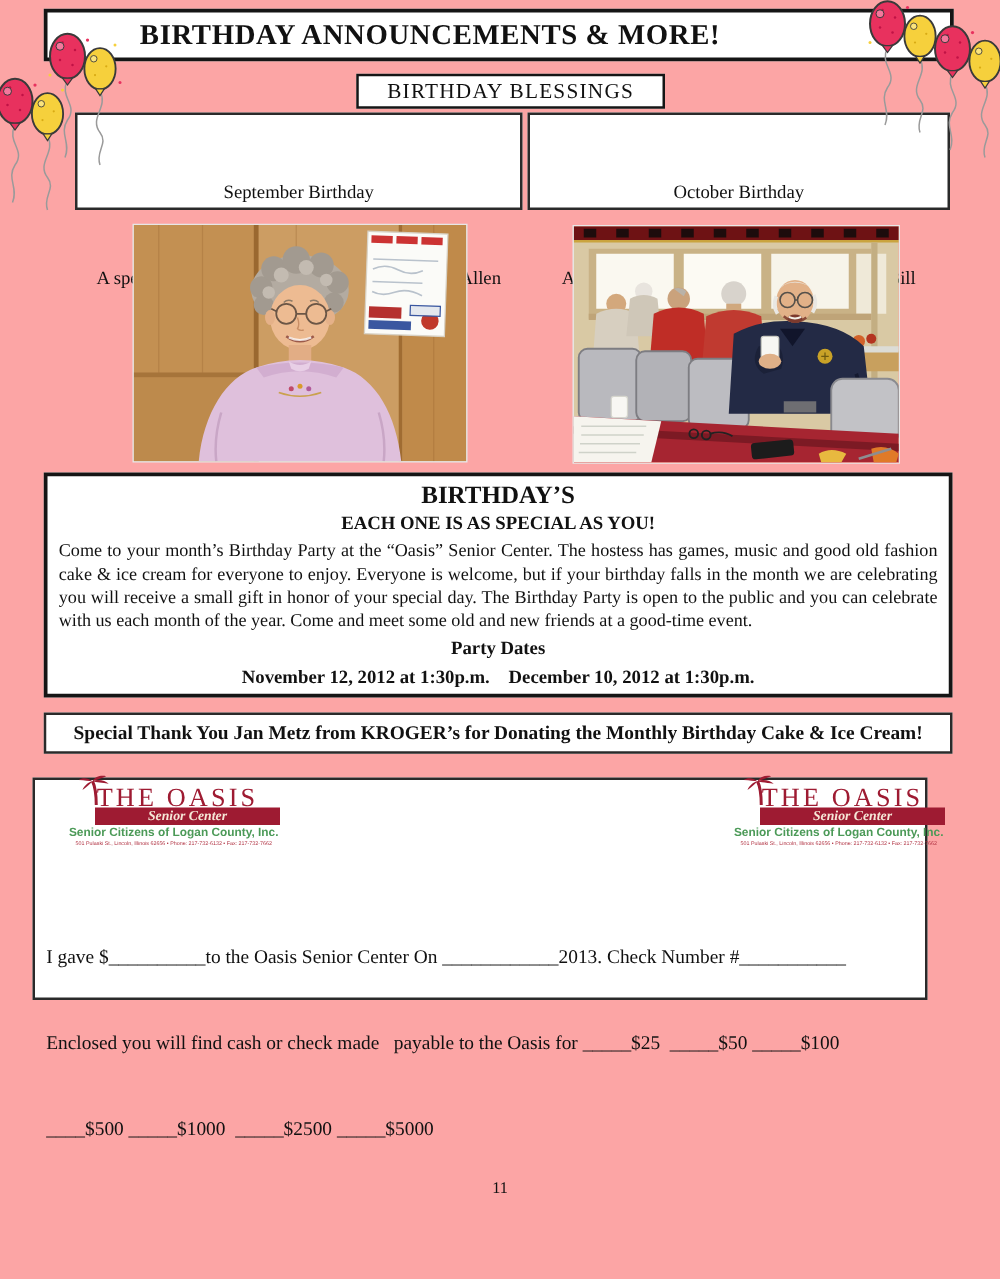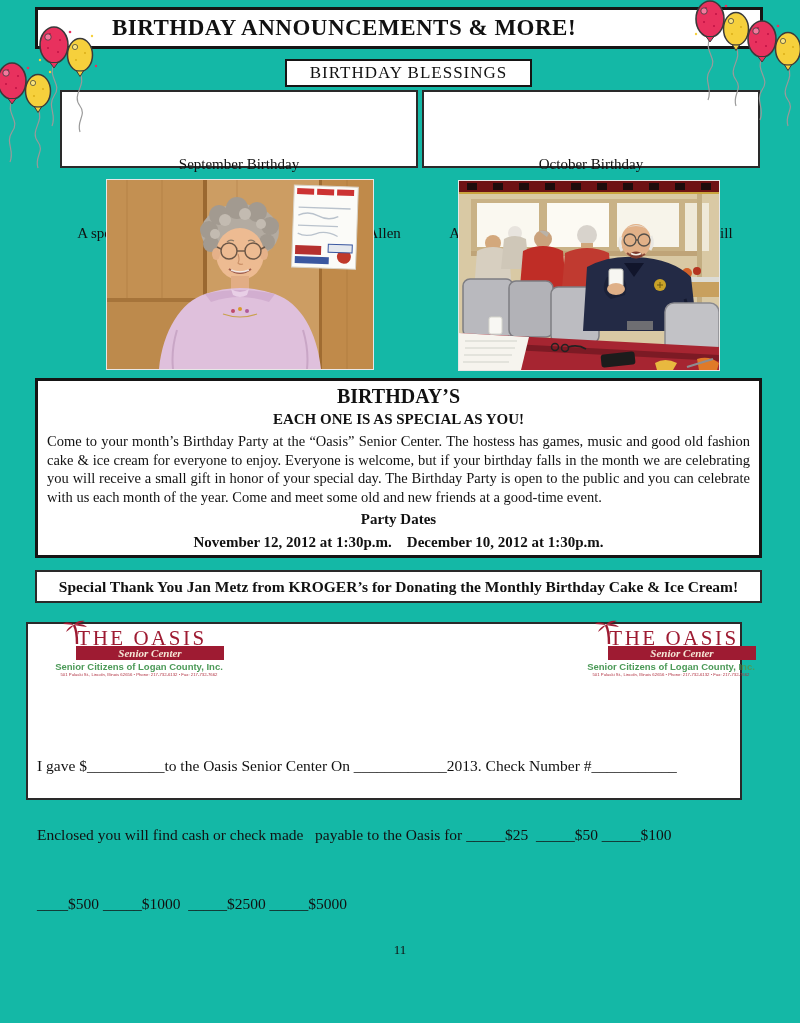--- a/index.html
+++ b/index.html
@@ -1,29 +1,29 @@
 <!DOCTYPE html>
 <html><head>
 <meta charset="utf-8">
 <style>
   html,body{margin:0;padding:0;background:#ffffff;}
-  .page{position:relative;width:800px;height:1023px;background:#14b8a6;
+  .page{position:relative;width:800px;height:1023px;background:#fca5a5;
         font-family:"Liberation Serif", serif;color:#111;overflow:hidden;}
 
   .box{position:absolute;background:#fff;box-sizing:border-box;}
 
   .title-box{left:35px;top:7px;width:728px;height:42px;border:3px solid #151515;
              display:flex;align-items:center;justify-content:center;}
   .title-box .t{font-size:23px;font-weight:bold;letter-spacing:.5px;transform:translateX(-55px);}
 
   .blessings-box{left:285px;top:59px;width:247px;height:28px;border:2px solid #151515;
                  display:flex;align-items:center;justify-content:center;}
   .blessings-box .t{font-size:17px;letter-spacing:1px;}
 
-  .announce{border:2px solid #2a2a2a;padding-top:15px;text-align:center;
+  .announce{border:2px solid #2a2a2a;padding-top:5px;text-align:center;
             font-size:15px;line-height:23px;white-space:pre-wrap;}
   .sept-box{left:60px;top:90px;width:358px;height:78px;}
   .oct-box{left:422px;top:90px;width:338px;height:78px;}
 
   .photo{position:absolute;box-shadow:0 0 0 1px #e7e7e7;}
   .photo svg{display:block;}
 
   .birthdays-box{left:35px;top:378px;width:727px;height:180px;border:3px solid #151515;
                  padding:4px 9px;}
   .birthdays-box h2{margin:0;text-align:center;font-size:20px;}

